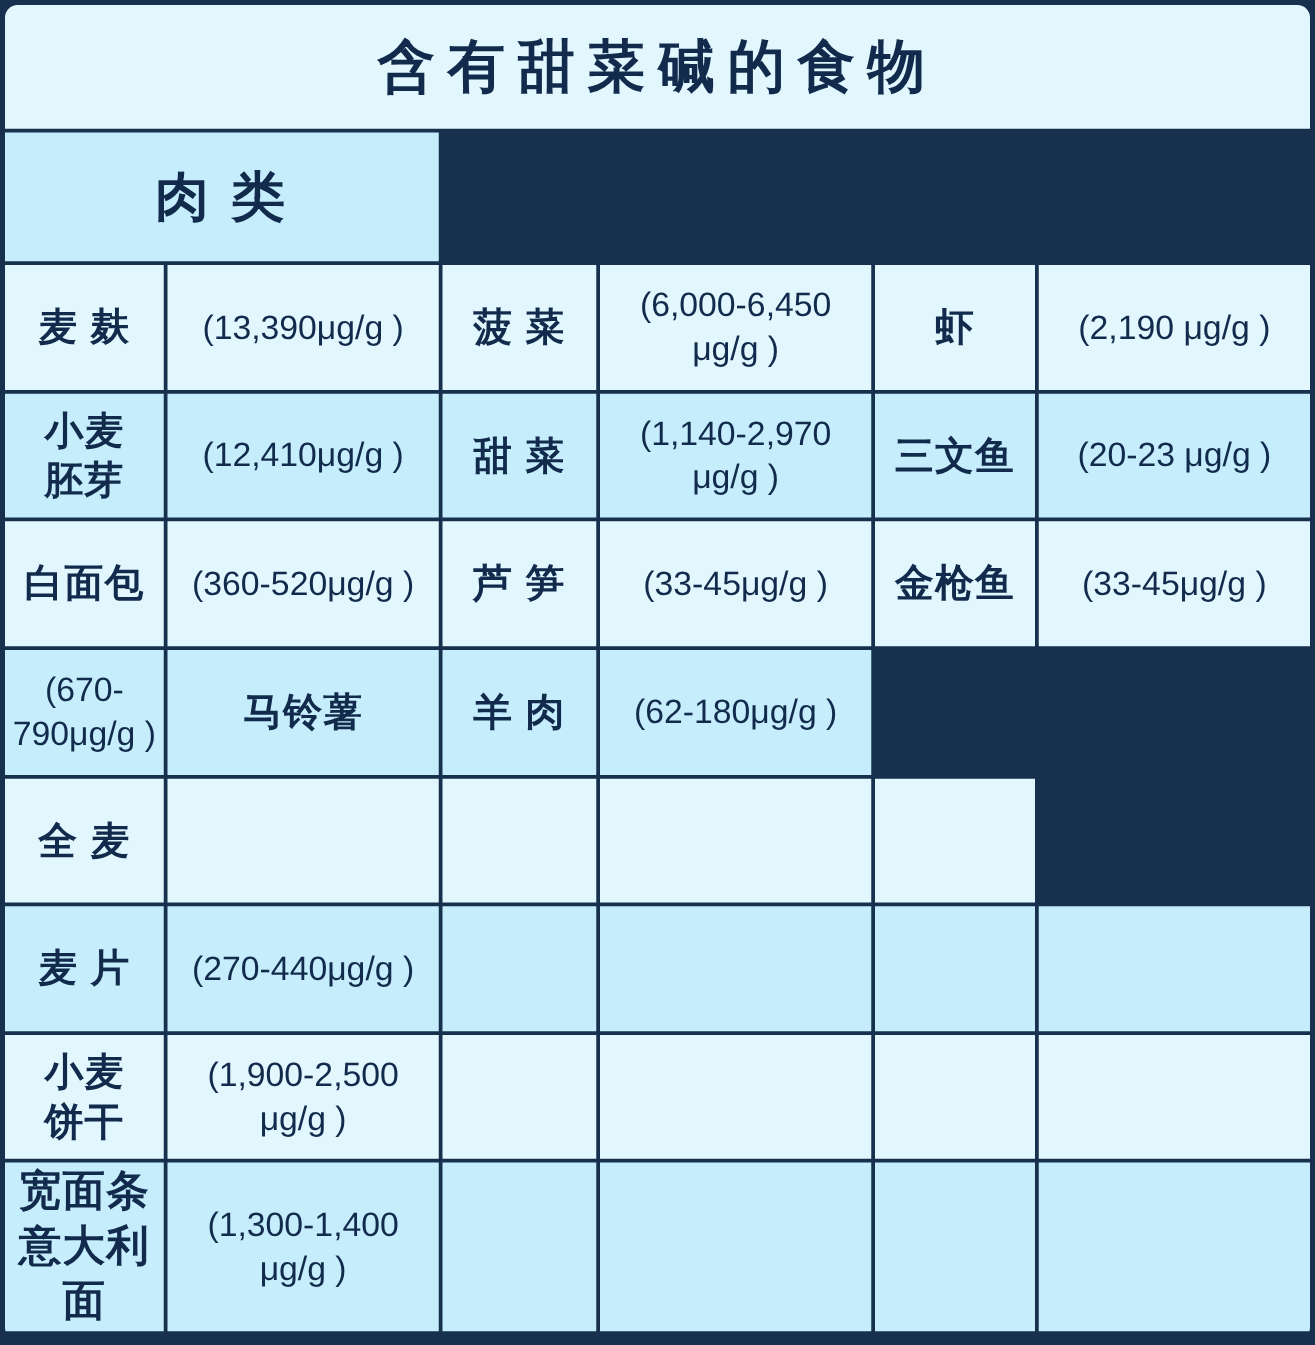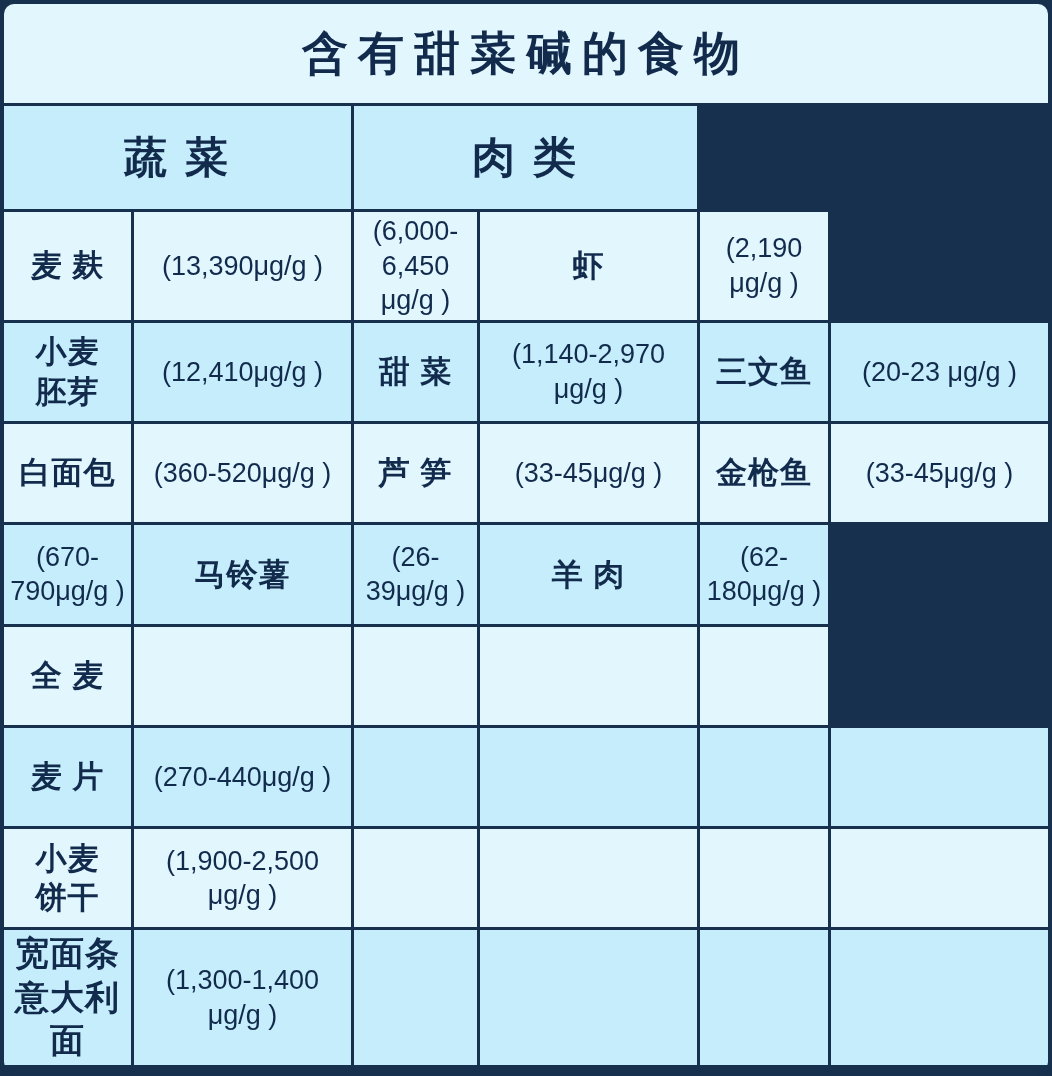--- a/index.html
+++ b/index.html
@@ -55,27 +55,27 @@
   .value{font-size:27px;font-weight:400;}
 </style>
 </head>
 <body>
 
 <div class="card">
 
   <div class="title-row">含有甜菜碱的食物</div>
 
   <div class="header-row">
-    <div class="header-cell">蔬 菜</div>
     <div class="header-cell">肉 类</div>
   </div>
 
   <div class="data-row row-light">
     <div class="cell name">麦 麸</div>
     <div class="cell value">(13,390μg/g )</div>
+    <div class="cell name">菠 菜</div>
     <div class="cell value">(6,000-6,450
 μg/g )</div>
     <div class="cell name">虾</div>
     <div class="cell value">(2,190 μg/g )</div>
   </div>
 
   <div class="data-row row-mid">
     <div class="cell name">小麦
 胚芽</div>
     <div class="cell value">(12,410μg/g )</div>
@@ -91,21 +91,20 @@
     <div class="cell value">(360-520μg/g )</div>
     <div class="cell name">芦 笋</div>
     <div class="cell value">(33-45μg/g )</div>
     <div class="cell name">金枪鱼</div>
     <div class="cell value">(33-45μg/g )</div>
   </div>
 
   <div class="data-row row-mid">
     <div class="cell value">(670-790μg/g )</div>
     <div class="cell name">马铃薯</div>
-    <div class="cell value">(26-39μg/g )</div>
     <div class="cell name">羊 肉</div>
     <div class="cell value">(62-180μg/g )</div>
   </div>
 
   <div class="data-row row-light">
     <div class="cell name">全 麦</div>
     <div class="cell name"></div>
     <div class="cell value"></div>
     <div class="cell name"></div>
     <div class="cell value"></div>

